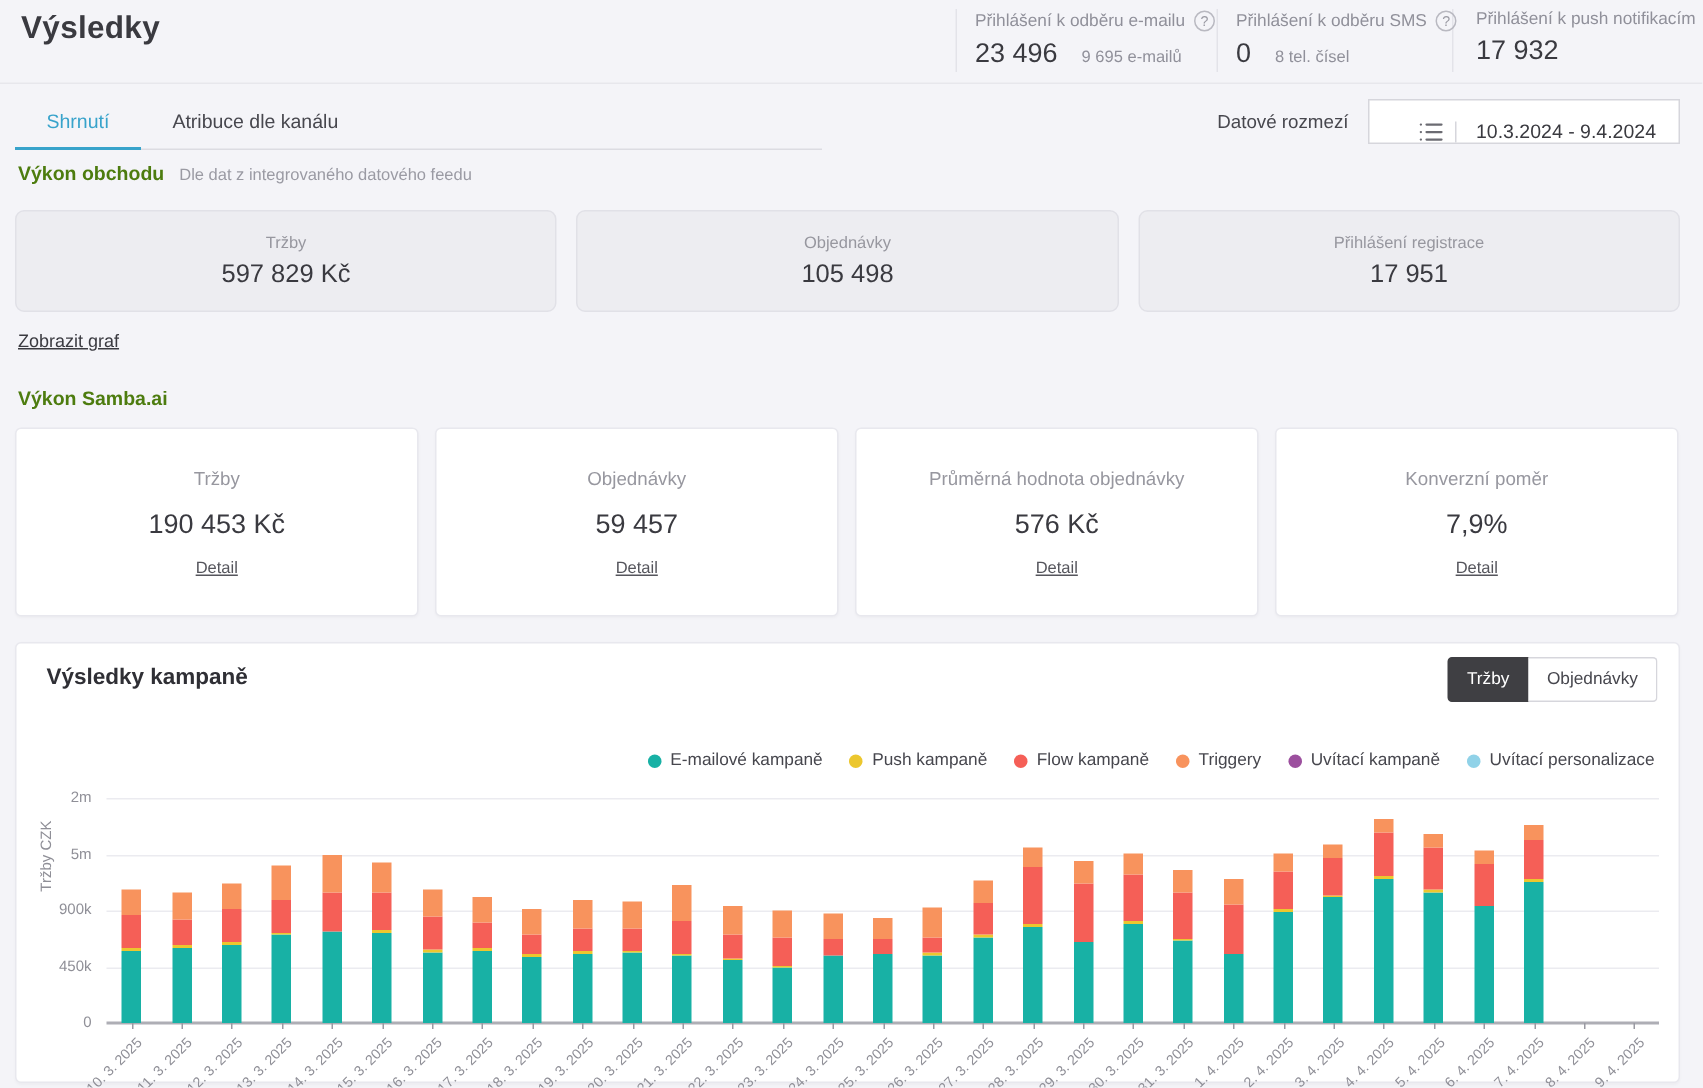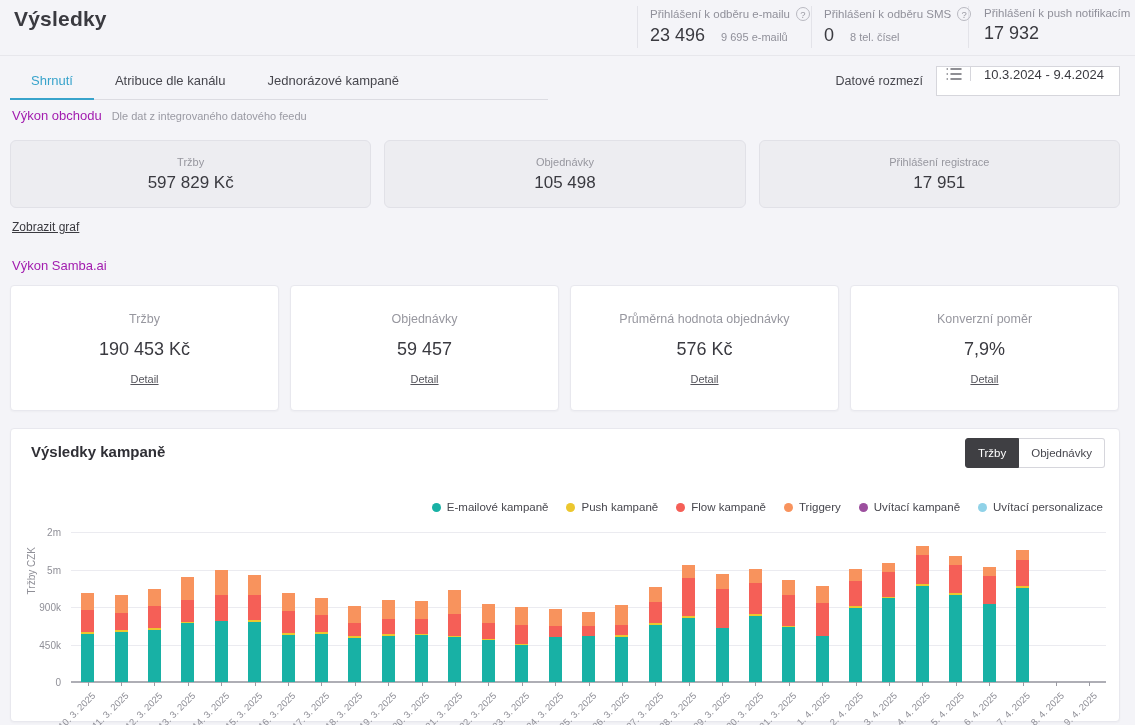--- a/index.html
+++ b/index.html
@@ -18,27 +18,27 @@
   .stat-value-row { display:flex; align-items:baseline; gap:16px; margin-top:4px; }
   .stat-value { font-size:18px; color:#3a3a40; }
   .stat-sub { font-size:11px; color:#90909a; }
 
   
   .tabs { position:absolute; left:10px; top:68px; width:538px; display:flex; border-bottom:1px solid #dcdce2; }
   .tab { padding:5px 21px 10px 21px; font-size:13px; color:#47474e; cursor:pointer; white-space:nowrap; }
   .tab.active { color:#38a3cb; border-bottom:2px solid #38a3cb; margin-bottom:-1px; }
   .date-range { position:absolute; top:66px; right:15px; display:flex; align-items:center; gap:13px; }
   .date-range-label { font-size:12.5px; color:#47474e; }
-  .date-control { display:flex; align-items:flex-start; height:30px; background:#fff; border:1px solid #d6d6dc; }
+  .date-control { display:flex; align-items:flex-end; height:30px; background:#fff; border:1px solid #d6d6dc;padding-left:24px; }
   .date-icon-cell { width:34px; display:flex; align-items:center; justify-content:center; border-right:1px solid #d6d6dc; cursor:pointer; }
   .date-value { display:flex; align-items:center; padding:0 13px; font-size:13px; color:#3a3a40; min-width:148px; cursor:pointer; }
 
   
   .section-head { position:absolute; left:12px; display:flex; align-items:baseline; gap:10px; }
-  .section-title { font-size:13px; font-weight:400; color:#a21caf; }
+  .section-title { font-size:13px; font-weight:700; color:#4d7c0f; }
   .section-sub { font-size:11px; color:#9a9aa3; }
   .gray-cards { position:absolute; left:10px; right:15px; top:140px; display:flex; gap:13px; }
   .gray-card { flex:1; height:68px; background:#ededf1; border:1px solid #e1e1e7; border-radius:6px;
                display:flex; flex-direction:column; align-items:center; justify-content:center; gap:5px; }
   .gray-card .c-label { font-size:11px; color:#97979f; }
   .gray-card .c-value { font-size:17px; color:#3a3a40; }
   .text-link { position:absolute; left:12px; font-size:12px; color:#3a3a40; text-decoration:underline; cursor:pointer; }
 
   
   .white-cards { position:absolute; left:10px; right:16px; top:285px; display:flex; gap:11px; }
@@ -117,21 +117,20 @@
       </div>
       <div class="stat-value-row">
         <span class="stat-value">17 932</span>
       </div>
     </div>
   </header>
 
   <nav class="tabs">
     <div class="tab active">Shrnutí</div>
     <div class="tab">Atribuce dle kanálu</div>
-    <div class="tab">Jednorázové kampaně</div>
   </nav>
 
   <div class="date-range">
     <span class="date-range-label">Datové rozmezí</span>
     <div class="date-control">
       <span class="date-icon-cell">
         <svg width="16" height="14" viewBox="0 0 16 14">
           <g stroke="#6b6b72" stroke-width="1.5" stroke-linecap="round">
             <line x1="1.2" y1="2" x2="1.3" y2="2"></line>
               <line x1="5" y1="2" x2="15" y2="2"></line>

